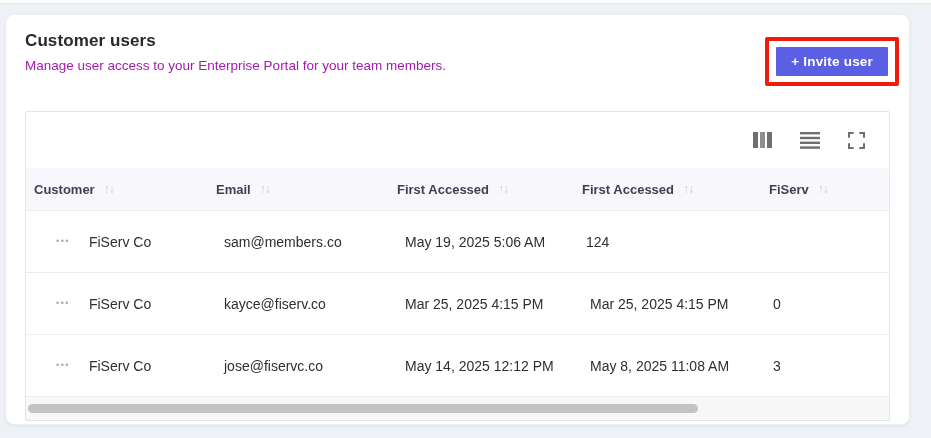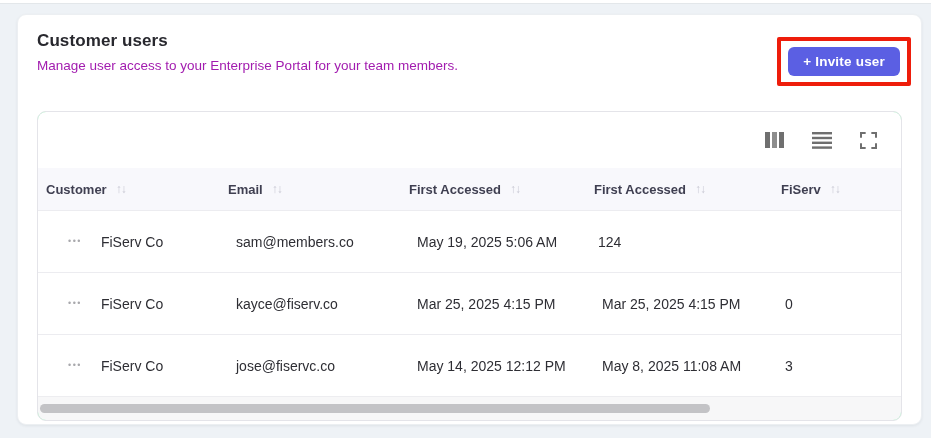--- a/index.html
+++ b/index.html
@@ -8,46 +8,46 @@
     font-family: "Liberation Sans", "DejaVu Sans", sans-serif;
     background: #eef2f6;
     position: relative;
     overflow: hidden;
   }
   .top-edge {
     position: absolute; top: 0; left: 0; width: 931px; height: 4px;
     background: #ffffff; border-bottom: 1px solid #e3e7ea;
   }
   .card {
-    position: absolute; left: 17px; top: 14px;
+    position: absolute; left: 5px; top: 14px;
     width: 905px; height: 411px;
     background: #ffffff;
     border-radius: 9px;
     border: 1px solid #eceff2;
     box-shadow: 0 1px 3px rgba(16,24,40,.07);
     padding: 16px 19px 0 19px;
   }
   .card-header { display: flex; justify-content: space-between; align-items: flex-start; }
   .page-title { font-size: 17px; font-weight: 700; color: #28282e; letter-spacing: .1px; }
   .page-subtitle { margin-top: 7px; font-size: 13.5px; color: #a21caf; }
   .annotation-box {
     margin-top: 6px; margin-right: -9px;
     border: 4px solid #ee1d0b; border-radius: 2px;
     padding: 6px 7px;
     background: #ffffff;
   }
   .invite-btn {
     display: inline-block; border: none; cursor: pointer;
     background: #5b5fe3; color: #ffffff;
     font-family: inherit; font-size: 13.5px; font-weight: 700;
-    padding: 7px 15px; border-radius: 6px; letter-spacing: .2px;
+    padding: 7px 15px; border-radius: 1px; letter-spacing: .2px;
   }
   .table-shell {
     margin-top: 25px;
-    border: 1px solid #e4e4e9; border-radius: 9px;
+    border: 1px solid #e4e4e9; border-radius: 2px;
     overflow: hidden;
     background: #86efac;
   }
   .table-toolbar {
     height: 56px; display: flex; align-items: center; justify-content: flex-end;
     gap: 24px; padding-right: 22px; background: #ffffff;
   }
   .tool-btn { background: none; border: none; cursor: pointer; padding: 2px; display: flex; align-items: center; }
   .table-header-row {
     display: flex; height: 42px; background: #f8f8fc; align-items: stretch;

